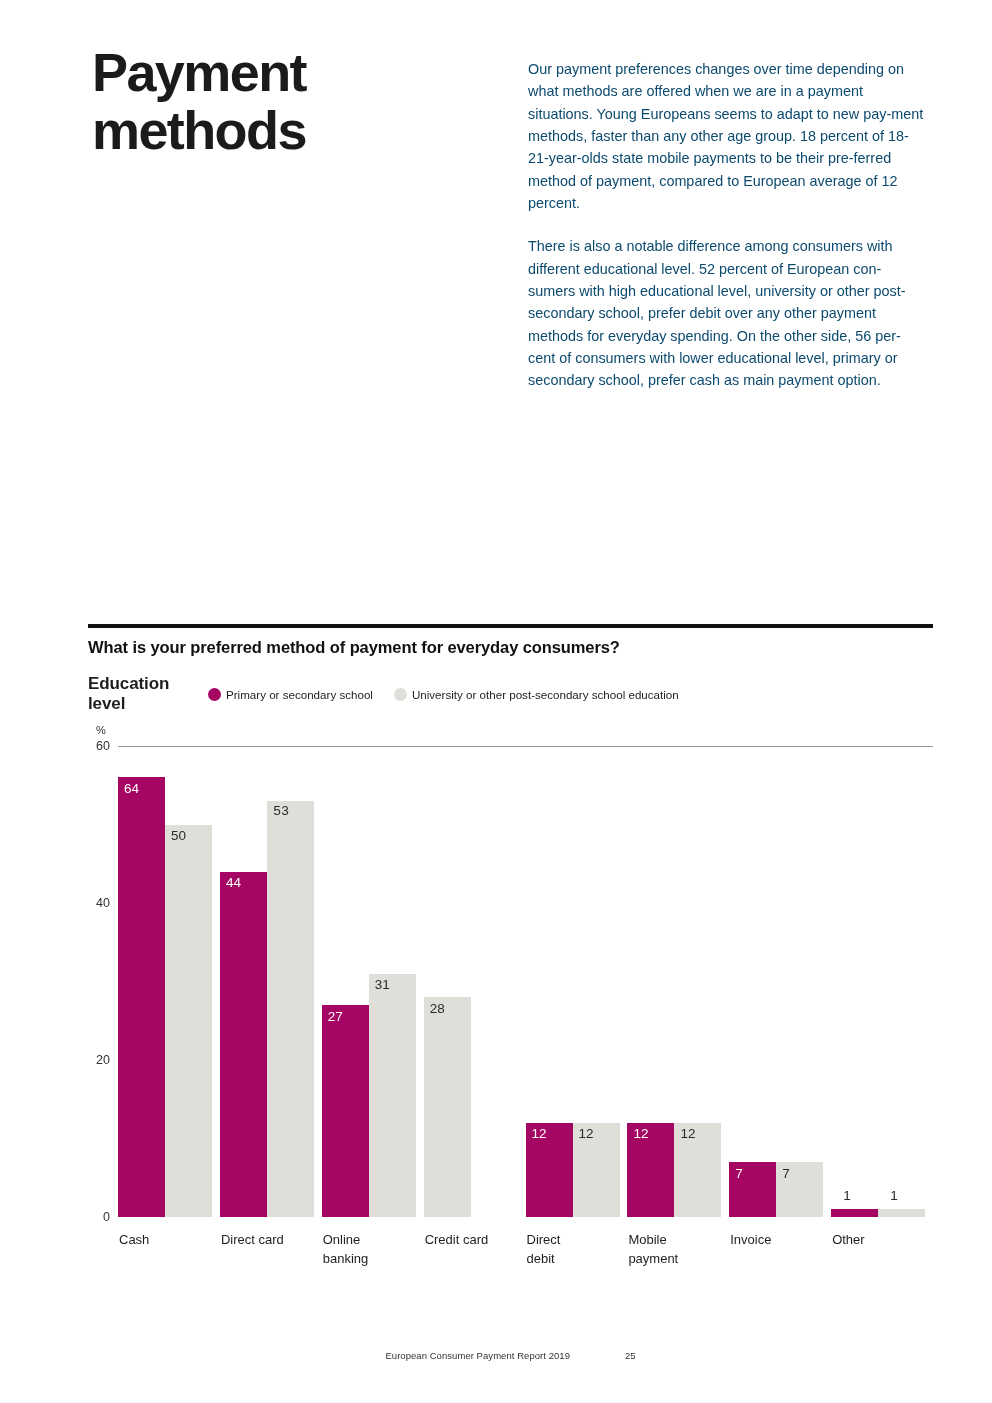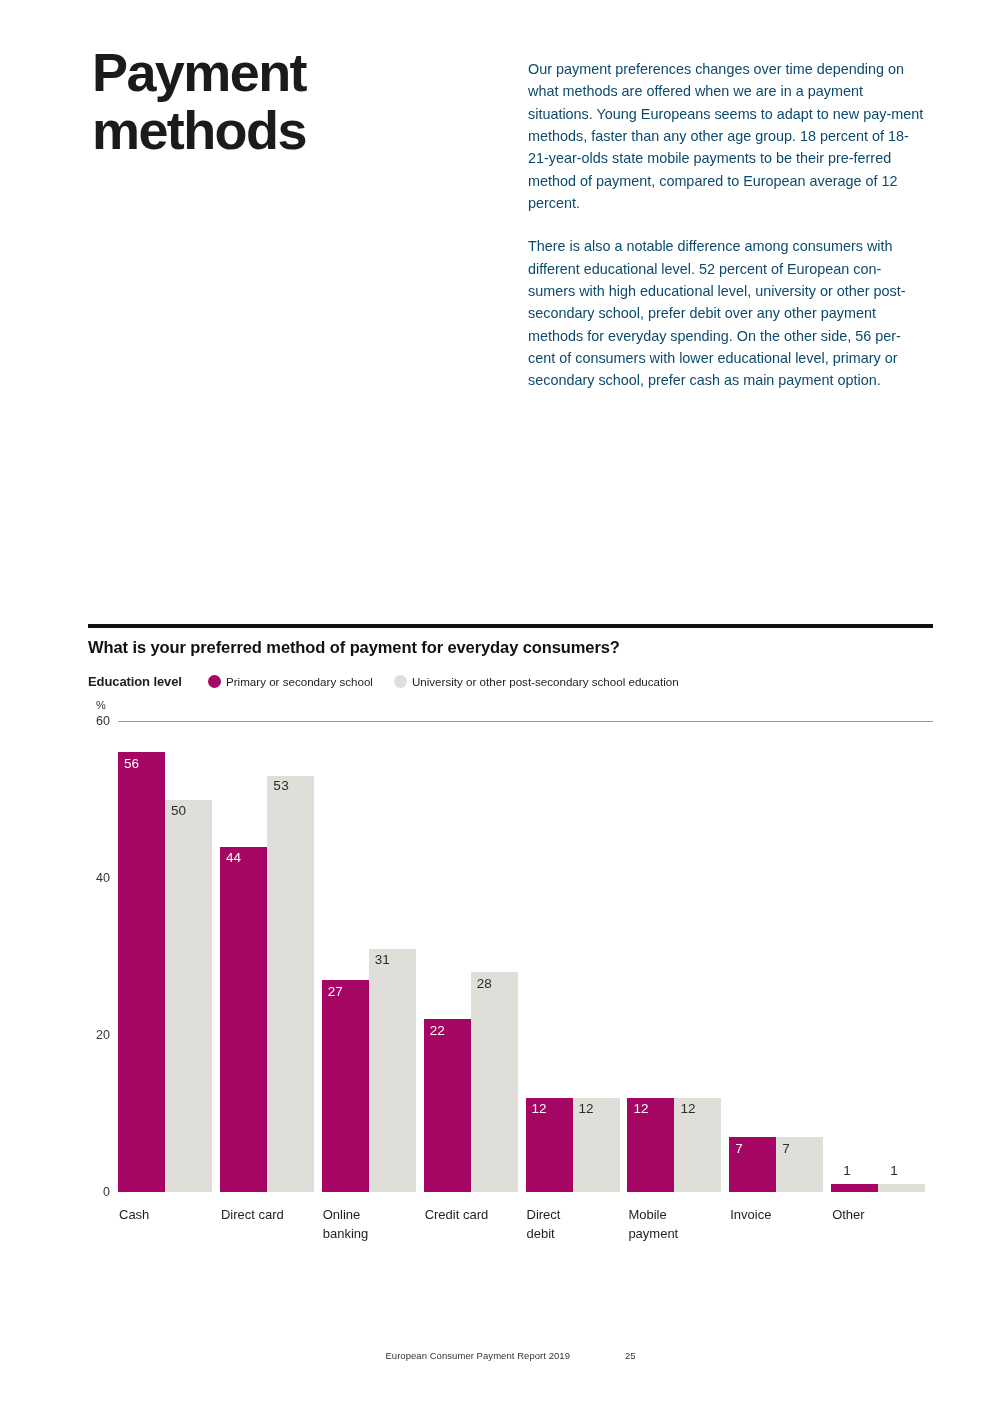--- a/index.html
+++ b/index.html
@@ -68,21 +68,21 @@
   .legend {
     margin-top: 17px;
     display: flex;
     align-items: center;
     gap: 0;
     font-size: 11.5px;
     color: #1e1e1e;
   }
   .legend-label {
     font-weight: 700;
-    font-size: 13px;
+    font-size: 17px;
     letter-spacing: -0.1px;
     width: 120px;
   }
   .legend-item {
     display: flex;
     align-items: center;
     gap: 5px;
     margin-right: 21px;
     white-space: nowrap;
   }
@@ -258,21 +258,21 @@
           <div class="gridline short" style="top: 157px;"></div>
           <div class="ytick" style="top: 157px;">40</div>
           <div class="gridline" style="top: 0px;"></div>
           <div class="ytick" style="top: 0px;">60</div>
         </div>
       <div class="groups" id="groups-layer">
           <div class="group">
             <div class="bars">
               <div class="bar primary" style="height: 471px;">
                 <div class="fill" style="height: 439.6px;"></div>
-                <div class="bar-value" style="bottom: 421.6px;">56</div>
+                <div class="bar-value" style="bottom: 421.6px;">64</div>
               </div>
               <div class="bar university" style="height: 331px;">
                 <div class="fill" style="height: 392.5px;"></div>
                 <div class="bar-value" style="bottom: 374.5px;">50</div>
               </div>
             </div>
           </div>
           <div class="group">
             <div class="bars">
               <div class="bar primary" style="height: 471px;">
@@ -292,24 +292,20 @@
                 <div class="bar-value" style="bottom: 193.95px;">27</div>
               </div>
               <div class="bar university" style="height: 574px;">
                 <div class="fill" style="height: 243.35px;"></div>
                 <div class="bar-value" style="bottom: 225.35px;">31</div>
               </div>
             </div>
           </div>
           <div class="group">
             <div class="bars">
-              <div class="bar primary" style="height: 471px;">
-                <div class="fill" style="height: 172.7px;"></div>
-                <div class="bar-value" style="bottom: 154.7px;">22</div>
-              </div>
               <div class="bar university" style="height: 471px;">
                 <div class="fill" style="height: 219.8px;"></div>
                 <div class="bar-value" style="bottom: 201.8px;">28</div>
               </div>
             </div>
           </div>
           <div class="group">
             <div class="bars">
               <div class="bar primary" style="height: 471px;">
                 <div class="fill" style="height: 94.2px;"></div>

